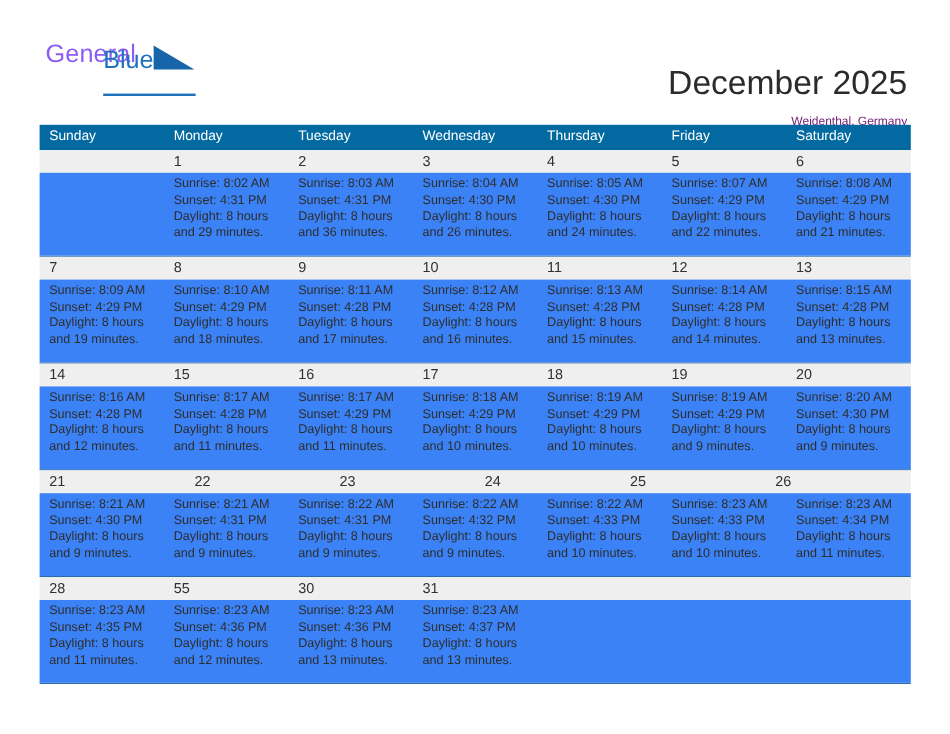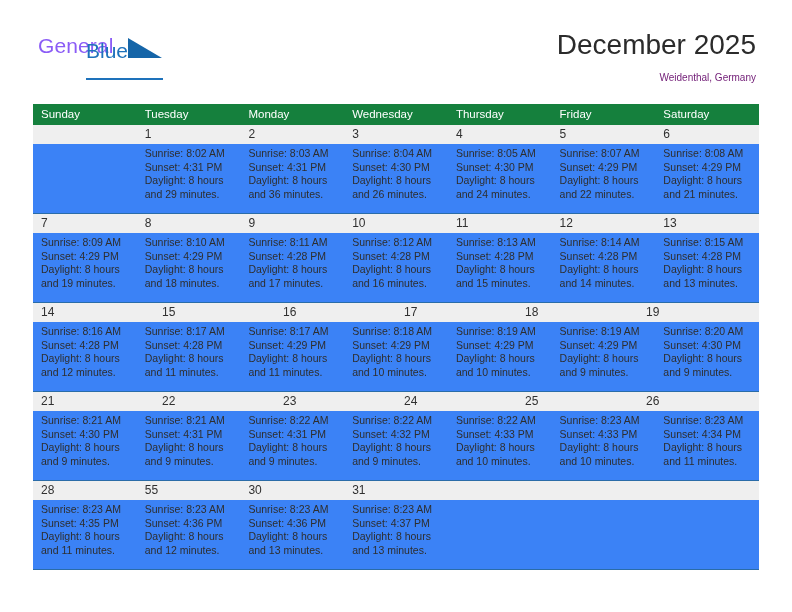--- a/index.html
+++ b/index.html
@@ -71,39 +71,40 @@
     position: absolute;
     right: 36px;
     top: 28px;
     text-align: right;
   }
   .cal-title {
     font-size: 28px;
     color: #2b2b2b;
     line-height: 34px;
     white-space: nowrap;
+    margin-top: 24px;
   }
   .cal-sub {
     font-size: 10px;
     color: #701a75;
     line-height: 22px;
     margin-top: 5px;
     white-space: nowrap;
   }
 
   
   .calendar {
     position: absolute;
     left: 33px;
     top: 104px;
     width: 726px;
   }
   .dow-row {
     display: flex;
-    background: #15803d;
+    background: #0369a1;
     height: 21px;
   }
   .dow {
     flex: 1 1 0;
     color: #ffffff;
     font-size: 11.5px;
     line-height: 21px;
     padding-left: 8px;
     box-sizing: border-box;
     white-space: nowrap;
@@ -163,22 +164,22 @@
     <div class="title-block">
       <div class="cal-title">December 2025</div>
       <div class="cal-sub">Weidenthal, Germany</div>
     </div>
 
   </div>
 
   <div class="calendar">
     <div class="dow-row" id="dow-row">
         <div class="dow">Sunday</div>
+        <div class="dow">Monday</div>
         <div class="dow">Tuesday</div>
-        <div class="dow">Monday</div>
         <div class="dow">Wednesday</div>
         <div class="dow">Thursday</div>
         <div class="dow">Friday</div>
         <div class="dow">Saturday</div>
       </div>
     <div id="weeks-container">
         <div class="week">
           <div class="week-daynums">
             <div class="daynum"></div>
             <div class="daynum">1</div>
@@ -284,20 +285,21 @@
           </div>
         </div>
         <div class="week">
           <div class="week-daynums">
             <div class="daynum">14</div>
             <div class="daynum">15</div>
             <div class="daynum">16</div>
             <div class="daynum">17</div>
             <div class="daynum">18</div>
             <div class="daynum">19</div>
+            <div class="daynum">20</div>
           </div>
           <div class="week-body">
             <div class="cell-lines">
               <div>Sunrise: 8:16 AM</div>
               <div>Sunset: 4:28 PM</div>
               <div>Daylight: 8 hours</div>
               <div>and 12 minutes.</div>
             </div>
             <div class="cell-lines">
               <div>Sunrise: 8:17 AM</div>

